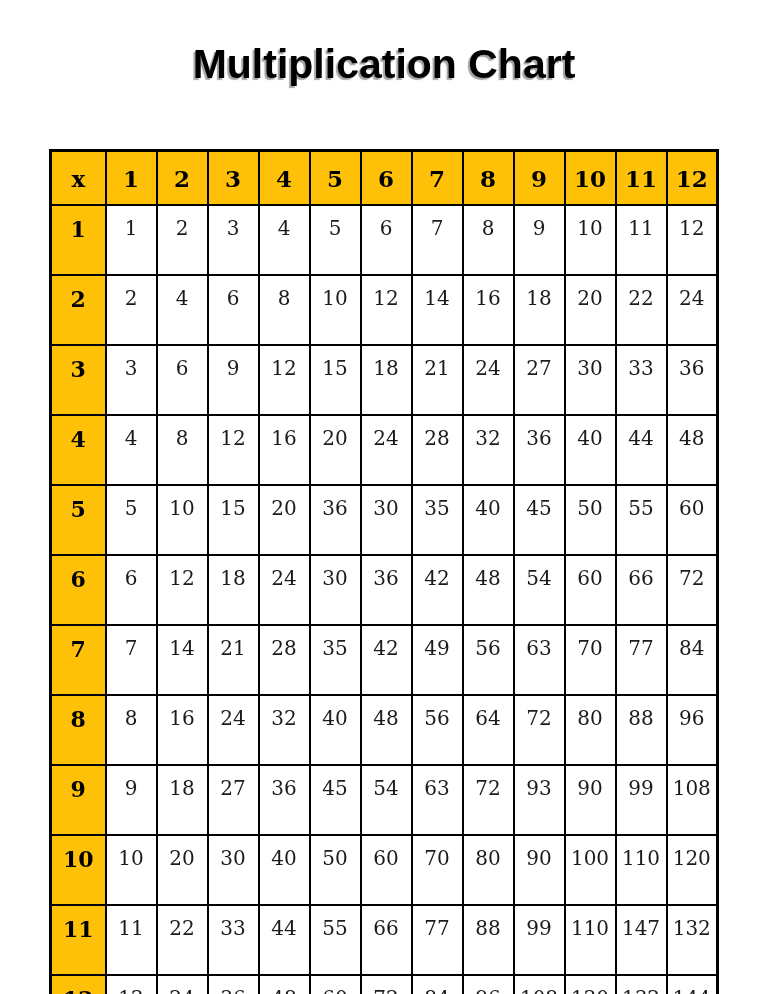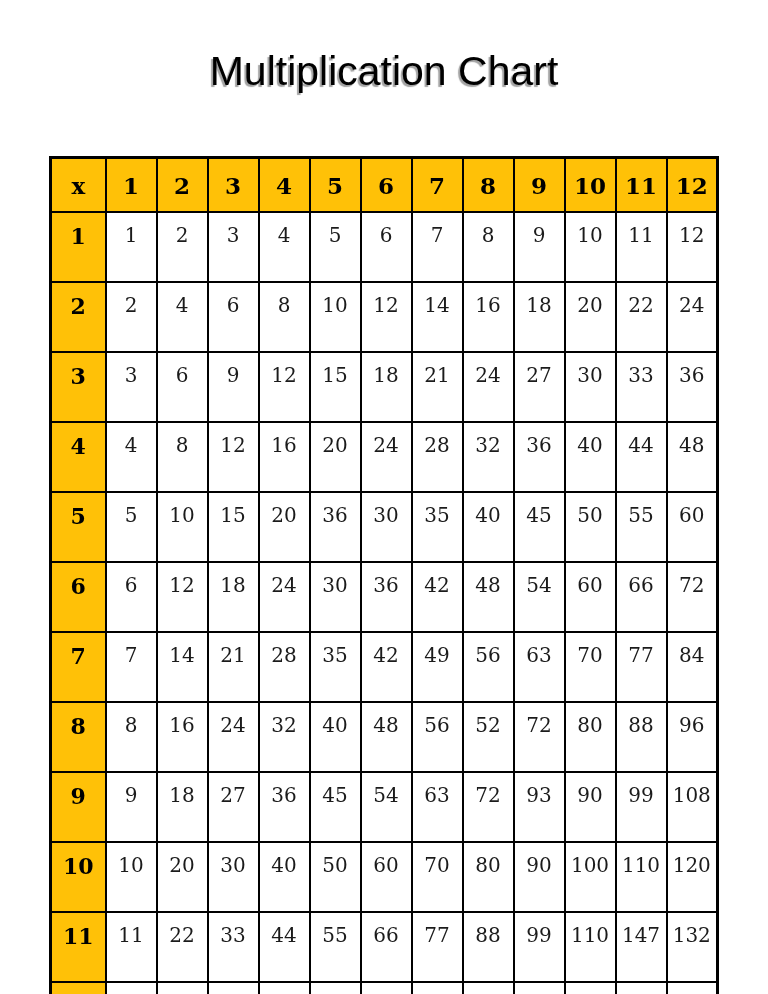--- a/index.html
+++ b/index.html
@@ -12,25 +12,25 @@
   }
   html,body{margin:0;padding:0;}
   body{
     width:768px;height:994px;
     background:#ffffff;
     font-family:"DejaVu Serif",serif;
     position:relative;
     overflow:hidden;
   }
   .title{
-    margin:7px;
+    margin:0;
     padding-top:42px;
     text-align:center;
     font-family:"Liberation Sans",sans-serif;
-    font-weight:400;
+    font-weight:700;
     font-size:41px;
     color:var(--title-text);
     text-shadow:-2px 2px 1px var(--title-shadow);
     line-height:1.1;
   }
   table.mult{
     border-collapse:collapse;
     table-layout:fixed;
     margin:62px auto 0 auto;
     border:3px solid var(--border);
@@ -214,21 +214,21 @@
       </tr>
       <tr>
         <th>8</th>
         <td>8</td>
         <td>16</td>
         <td>24</td>
         <td>32</td>
         <td>40</td>
         <td>48</td>
         <td>56</td>
-        <td>52</td>
+        <td>64</td>
         <td>72</td>
         <td>80</td>
         <td>88</td>
         <td>96</td>
       </tr>
       <tr>
         <th>9</th>
         <td>9</td>
         <td>18</td>
         <td>27</td>

